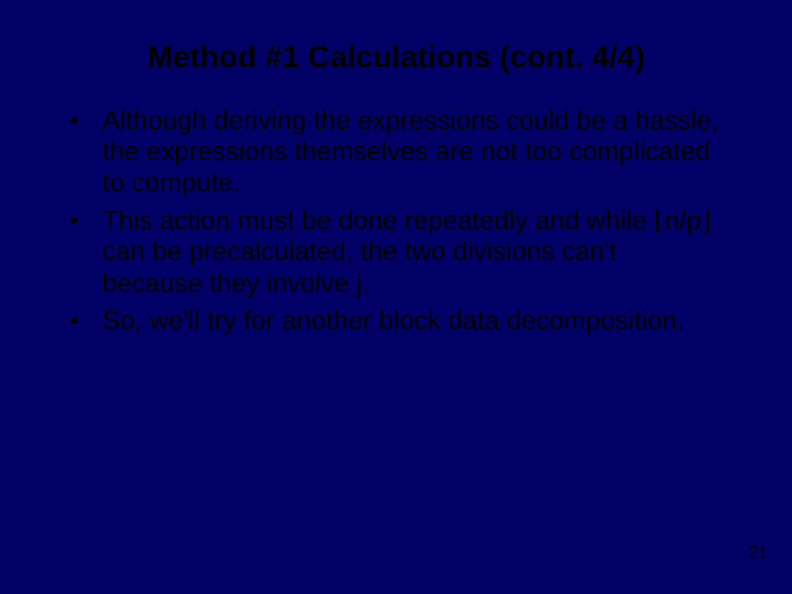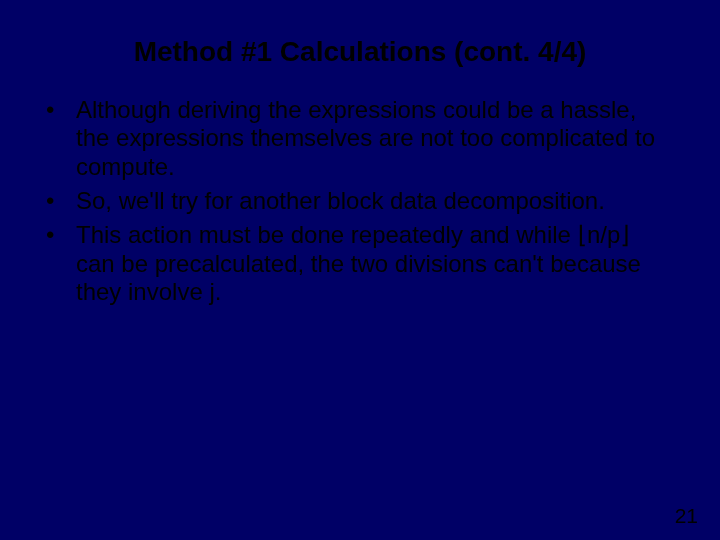--- a/index.html
+++ b/index.html
@@ -20,21 +20,21 @@
   }
   .title {
     color: #000000;
     font-size: 28px;
     font-weight: bold;
     text-align: center;
     margin: 8px 0 28px 0;
   }
   ul.bullets {
     list-style: none;
-    margin: 0;
+    margin: 17px;
     padding: 0 10px 0 6px;
   }
   ul.bullets li {
     position: relative;
     color: #000000;
     font-size: 24px;
     line-height: 1.18;
     padding-left: 34px;
     margin-bottom: 6px;
   }
@@ -42,29 +42,29 @@
     content: "•";
     position: absolute;
     left: 4px;
     top: 0;
     color: #000000;
     font-size: 24px;
   }
   .pagenum {
     position: absolute;
     right: 22px;
-    bottom: 12px;
+    bottom: 28px;
     color: #000000;
-    font-size: 21px;
+    font-size: 16px;
   }
 </style>
 </head>
 <body>
 
 <div class="slide">
   <div class="title">Method #1 Calculations (cont. 4/4)</div>
   <ul class="bullets">
     <li>Although deriving the expressions could be a hassle, the expressions themselves are not too complicated to compute.</li>
+    <li>This action must be done repeatedly and while ⌊n/p⌋ can be precalculated, the two divisions can't because they involve j.</li>
     <li>So, we'll try for another block data decomposition.</li>
-    <li>This action must be done repeatedly and while ⌊n/p⌋ can be precalculated, the two divisions can't because they involve j.</li>
   </ul>
   <div class="pagenum">21</div>
 </div>
 
 </body></html>

